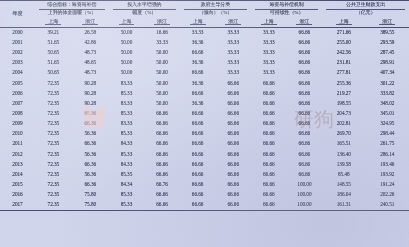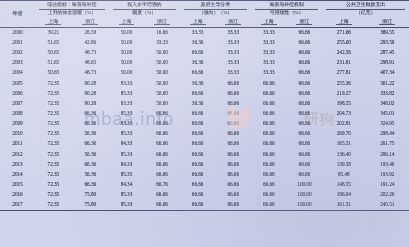--- a/index.html
+++ b/index.html
@@ -92,21 +92,21 @@
     pointer-events:none;
     display:flex;align-items:center;justify-content:space-between;
   }
   #wm .wm-text{
     font-family:"DejaVu Sans","Liberation Sans",sans-serif;
     font-size:17px;
     color:rgba(120,124,160,.40);
     letter-spacing:0.5px;
   }
   #wm .wm-cn{
-    font-size:15px;
+    font-size:20px;
     color:rgba(150,120,120,.34);
     font-family:"Liberation Serif",serif;
   }
   #wm .wm-dog{
     width:21px;height:19px;
     border-radius:50% 50% 46% 46%;
     background:rgba(236,206,206,.55);
     position:relative;
   }
   #wm .wm-dog:before,#wm .wm-dog:after{
@@ -408,17 +408,16 @@
           <td>100.00</td>
           <td>161.31</td>
           <td>240.51</td>
         </tr>
       </tbody>
   </table>
 
   <div id="grain"></div>
 
   <div id="wm">
-    <span class="wm-text">mbaa.info</span>
     <span class="wm-dog"></span>
     <span class="wm-cn">研狗</span>
   </div>
 </div>
 
 </body></html>

